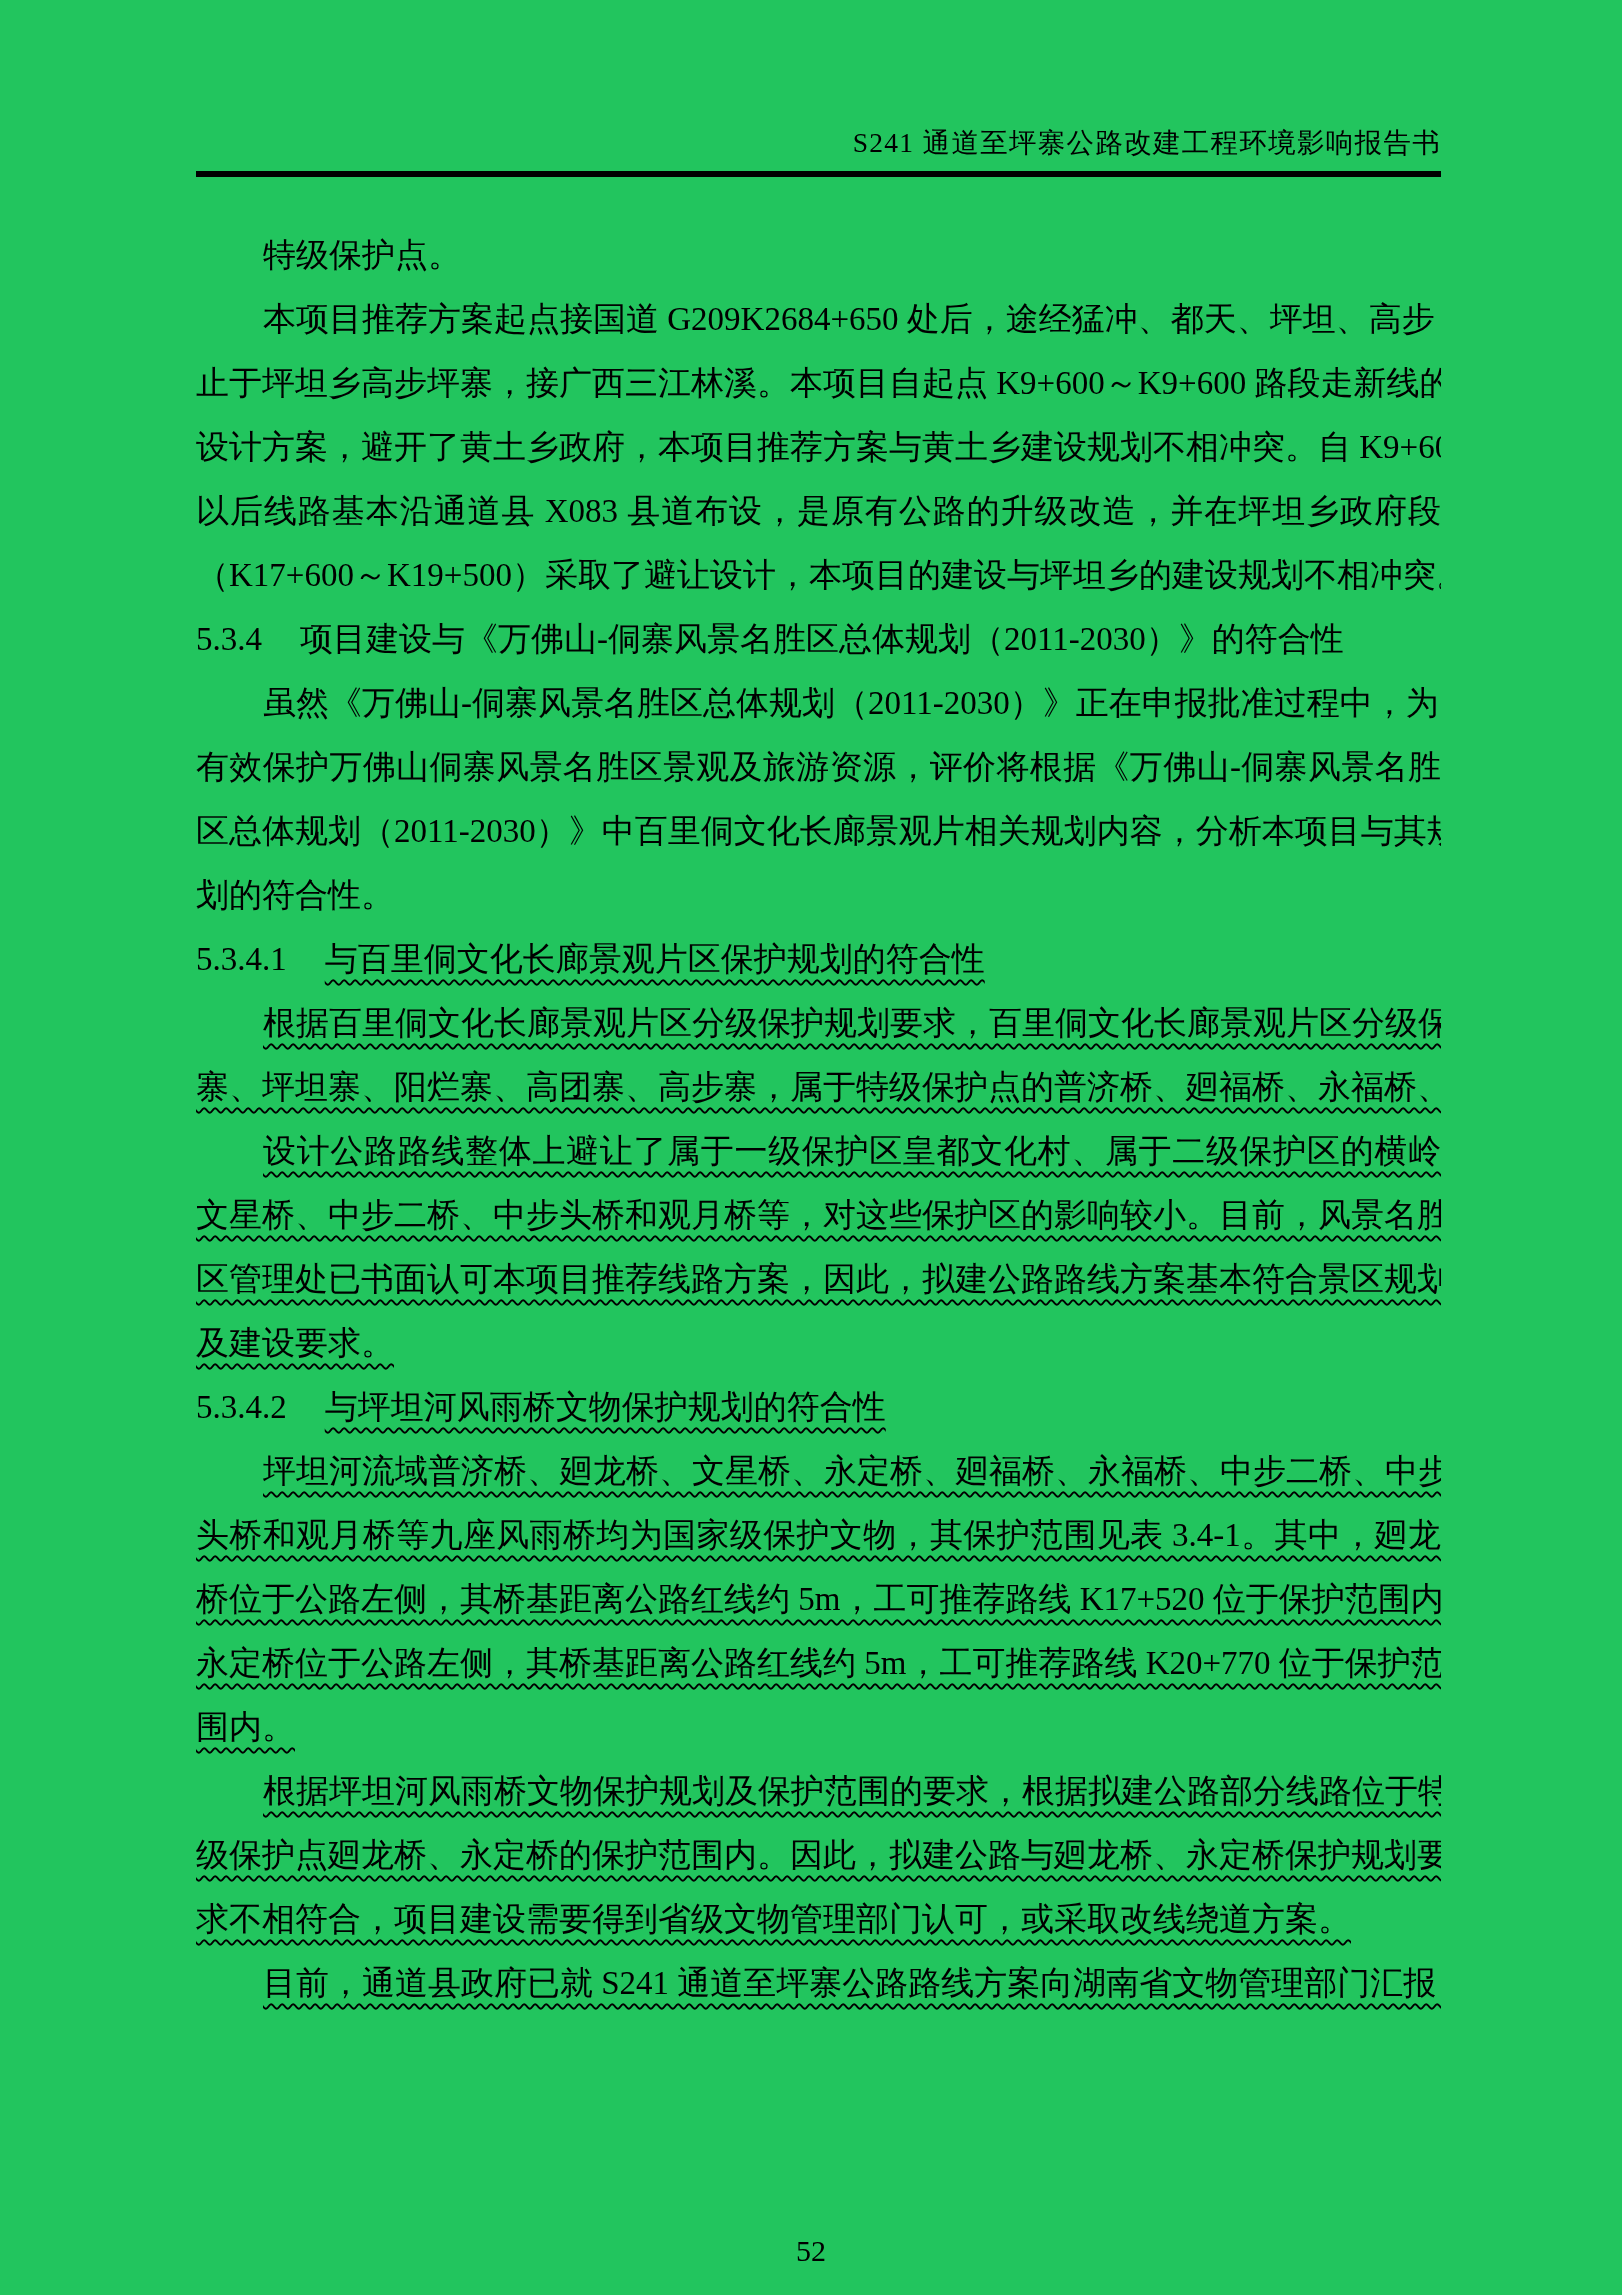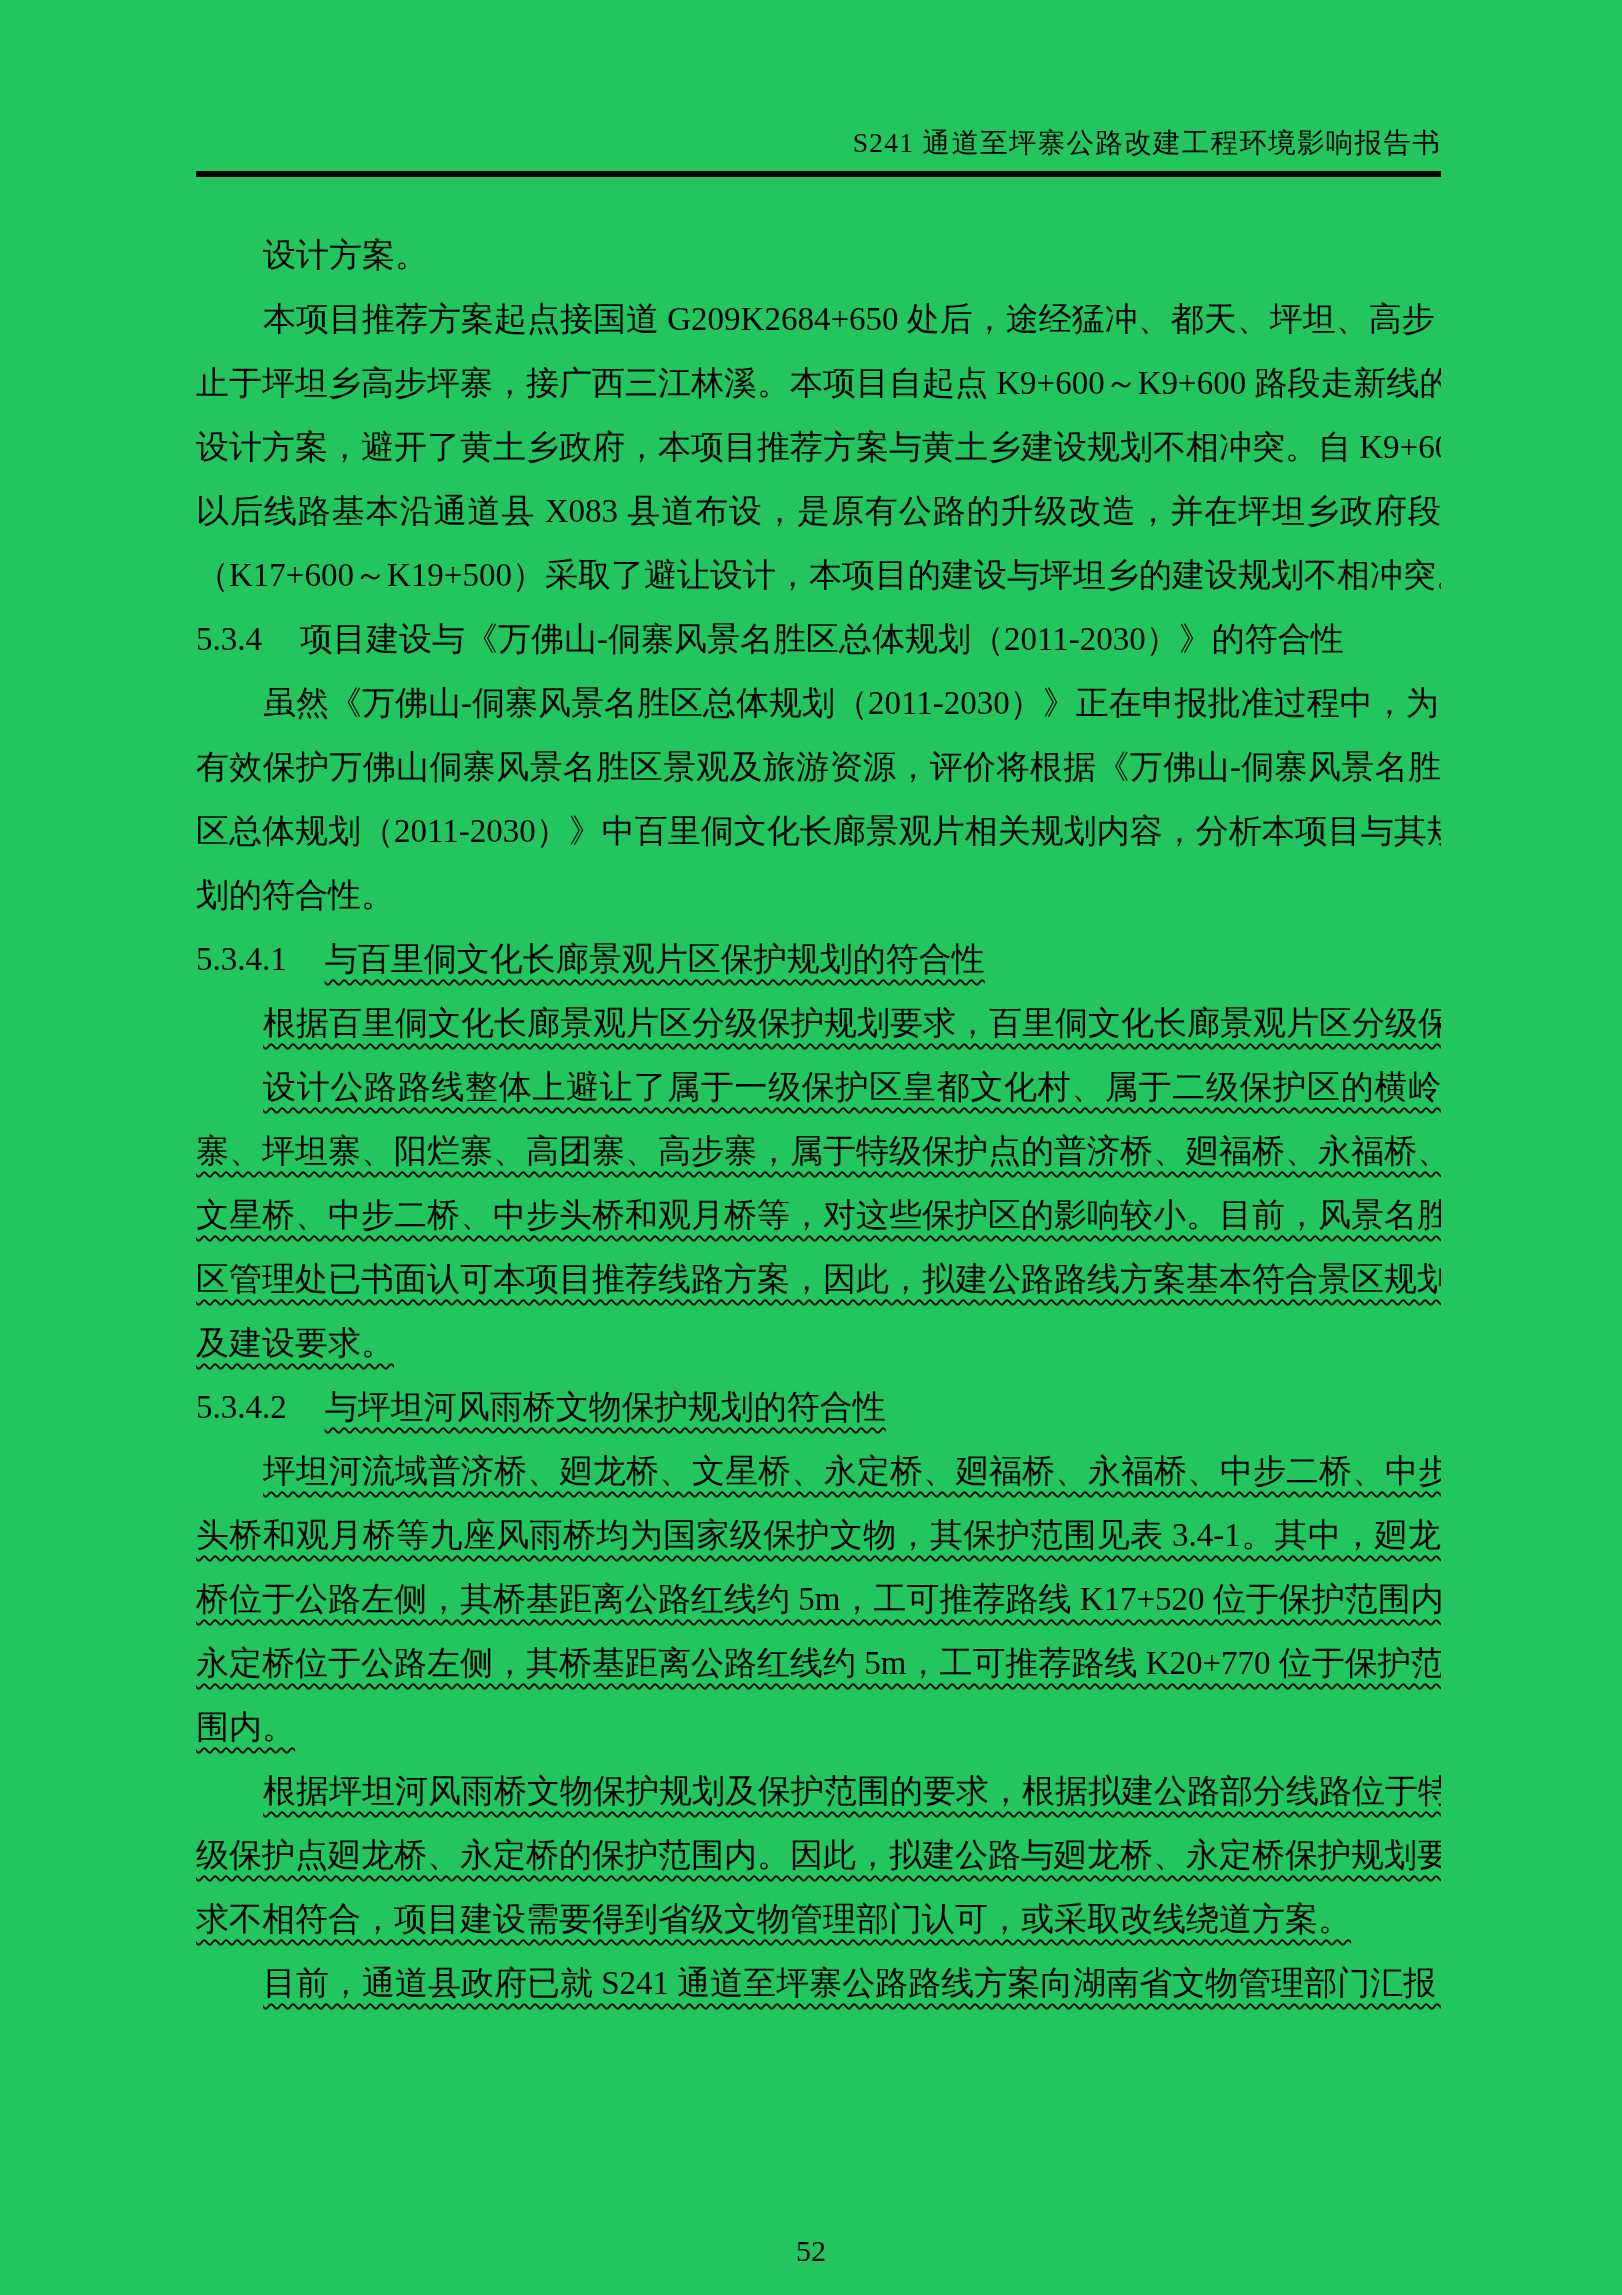--- a/index.html
+++ b/index.html
@@ -49,43 +49,43 @@
 </style>
 </head>
 <body>
 
 <div class="page">
 
   <div class="header">S241 通道至坪寨公路改建工程环境影响报告书</div>
   <div class="header-rule"></div>
 
   <div class="content">
-    <div class="line indent">设计方案。</div>
+    <div class="line indent">特级保护点。</div>
     <div class="line indent full">本项目推荐方案起点接国道 G209K2684+650 处后，途经猛冲、都天、坪坦、高步，</div>
     <div class="line full">止于坪坦乡高步坪寨，接广西三江林溪。本项目自起点 K9+600～K9+600 路段走新线的</div>
     <div class="line full">设计方案，避开了黄土乡政府，本项目推荐方案与黄土乡建设规划不相冲突。自 K9+600</div>
     <div class="line full">以后线路基本沿通道县 X083 县道布设，是原有公路的升级改造，并在坪坦乡政府段</div>
     <div class="line">（K17+600～K19+500）采取了避让设计，本项目的建设与坪坦乡的建设规划不相冲突。</div>
 
     <div class="line">
       <span class="hnum">5.3.4</span><span>项目建设与《万佛山-侗寨风景名胜区总体规划（2011-2030）》的符合性</span>
     </div>
 
     <div class="line indent full">虽然《万佛山-侗寨风景名胜区总体规划（2011-2030）》正在申报批准过程中，为了</div>
     <div class="line full">有效保护万佛山侗寨风景名胜区景观及旅游资源，评价将根据《万佛山-侗寨风景名胜</div>
     <div class="line full">区总体规划（2011-2030）》中百里侗文化长廊景观片相关规划内容，分析本项目与其规</div>
     <div class="line">划的符合性。</div>
 
     <div class="line">
       <span class="hnum">5.3.4.1</span><span class="wavy">与百里侗文化长廊景观片区保护规划的符合性</span>
     </div>
 
     <div class="line indent full wavy">根据百里侗文化长廊景观片区分级保护规划要求，百里侗文化长廊景观片区分级保</div>
+    <div class="line full wavy">寨、坪坦寨、阳烂寨、高团寨、高步寨，属于特级保护点的普济桥、廻福桥、永福桥、</div>
     <div class="line indent full wavy">设计公路路线整体上避让了属于一级保护区皇都文化村、属于二级保护区的横岭</div>
-    <div class="line full wavy">寨、坪坦寨、阳烂寨、高团寨、高步寨，属于特级保护点的普济桥、廻福桥、永福桥、</div>
     <div class="line full wavy">文星桥、中步二桥、中步头桥和观月桥等，对这些保护区的影响较小。目前，风景名胜</div>
     <div class="line full wavy">区管理处已书面认可本项目推荐线路方案，因此，拟建公路路线方案基本符合景区规划</div>
     <div class="line wavy">及建设要求。</div>
 
     <div class="line">
       <span class="hnum">5.3.4.2</span><span class="wavy">与坪坦河风雨桥文物保护规划的符合性</span>
     </div>
 
     <div class="line indent full wavy">坪坦河流域普济桥、廻龙桥、文星桥、永定桥、廻福桥、永福桥、中步二桥、中步</div>
     <div class="line full wavy">头桥和观月桥等九座风雨桥均为国家级保护文物，其保护范围见表 3.4-1。其中，廻龙</div>

